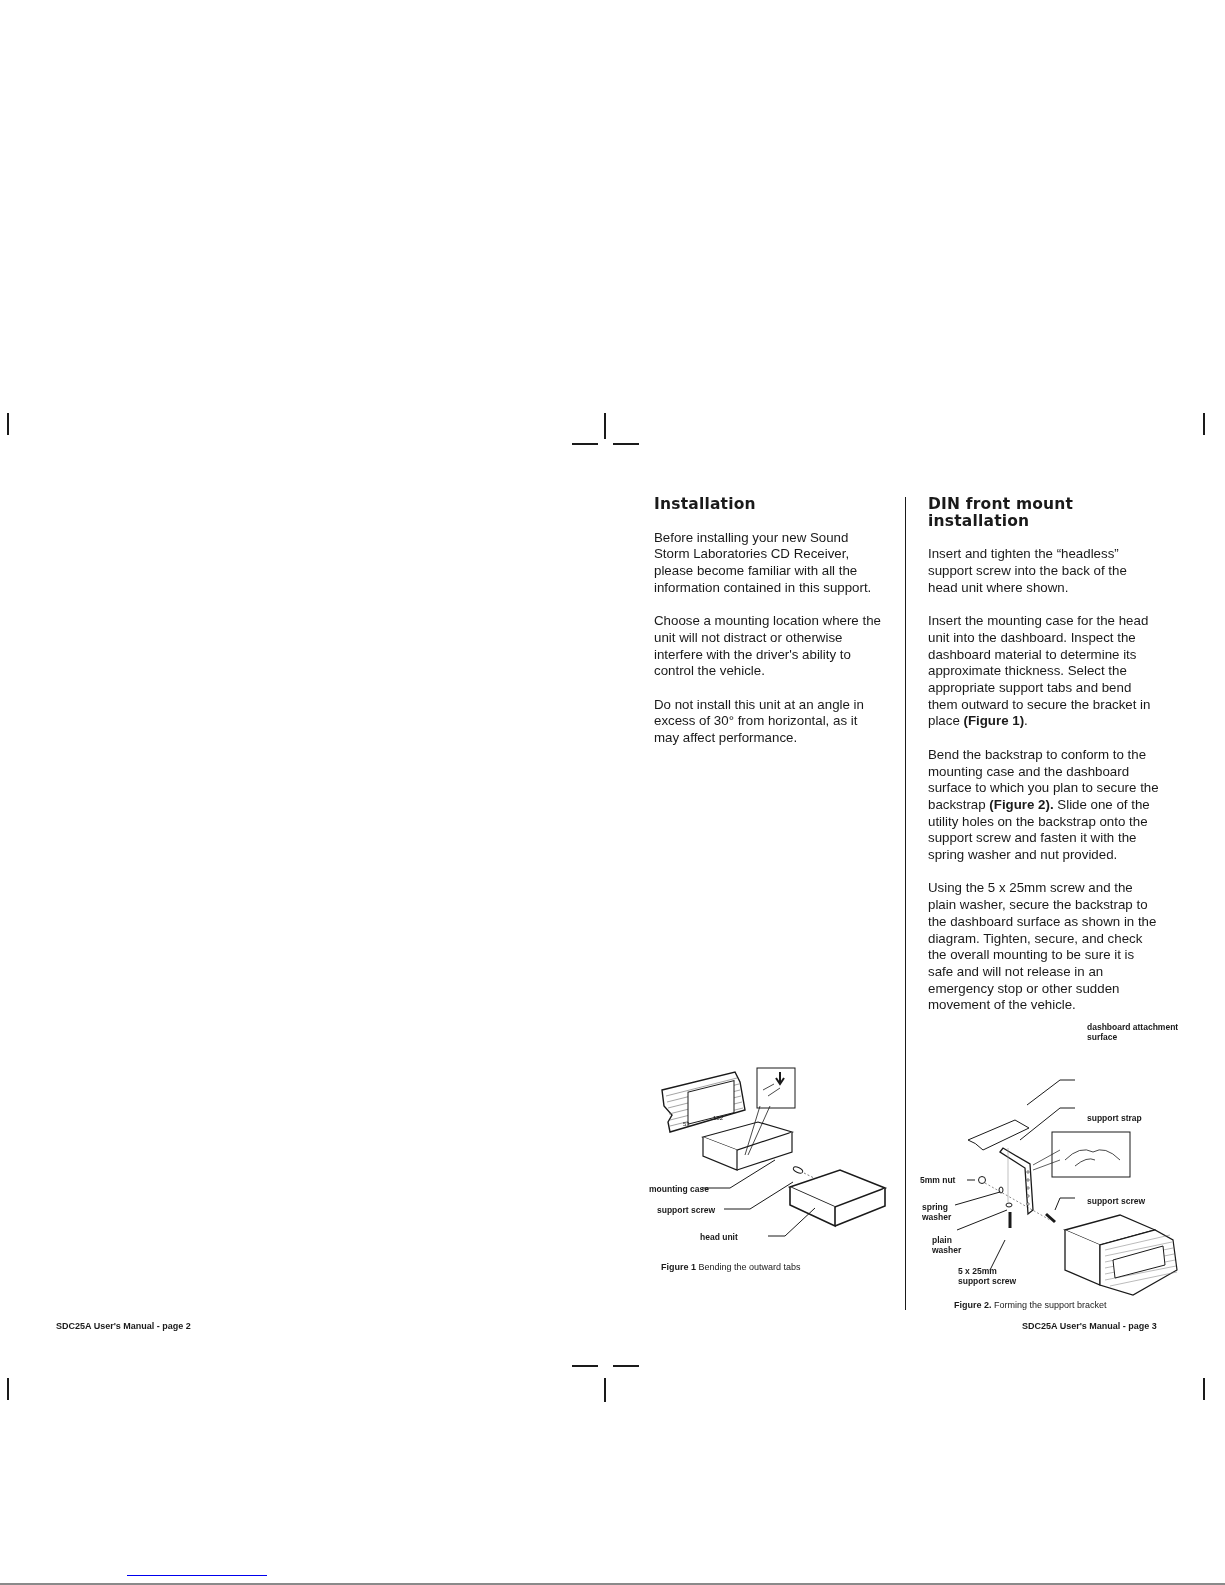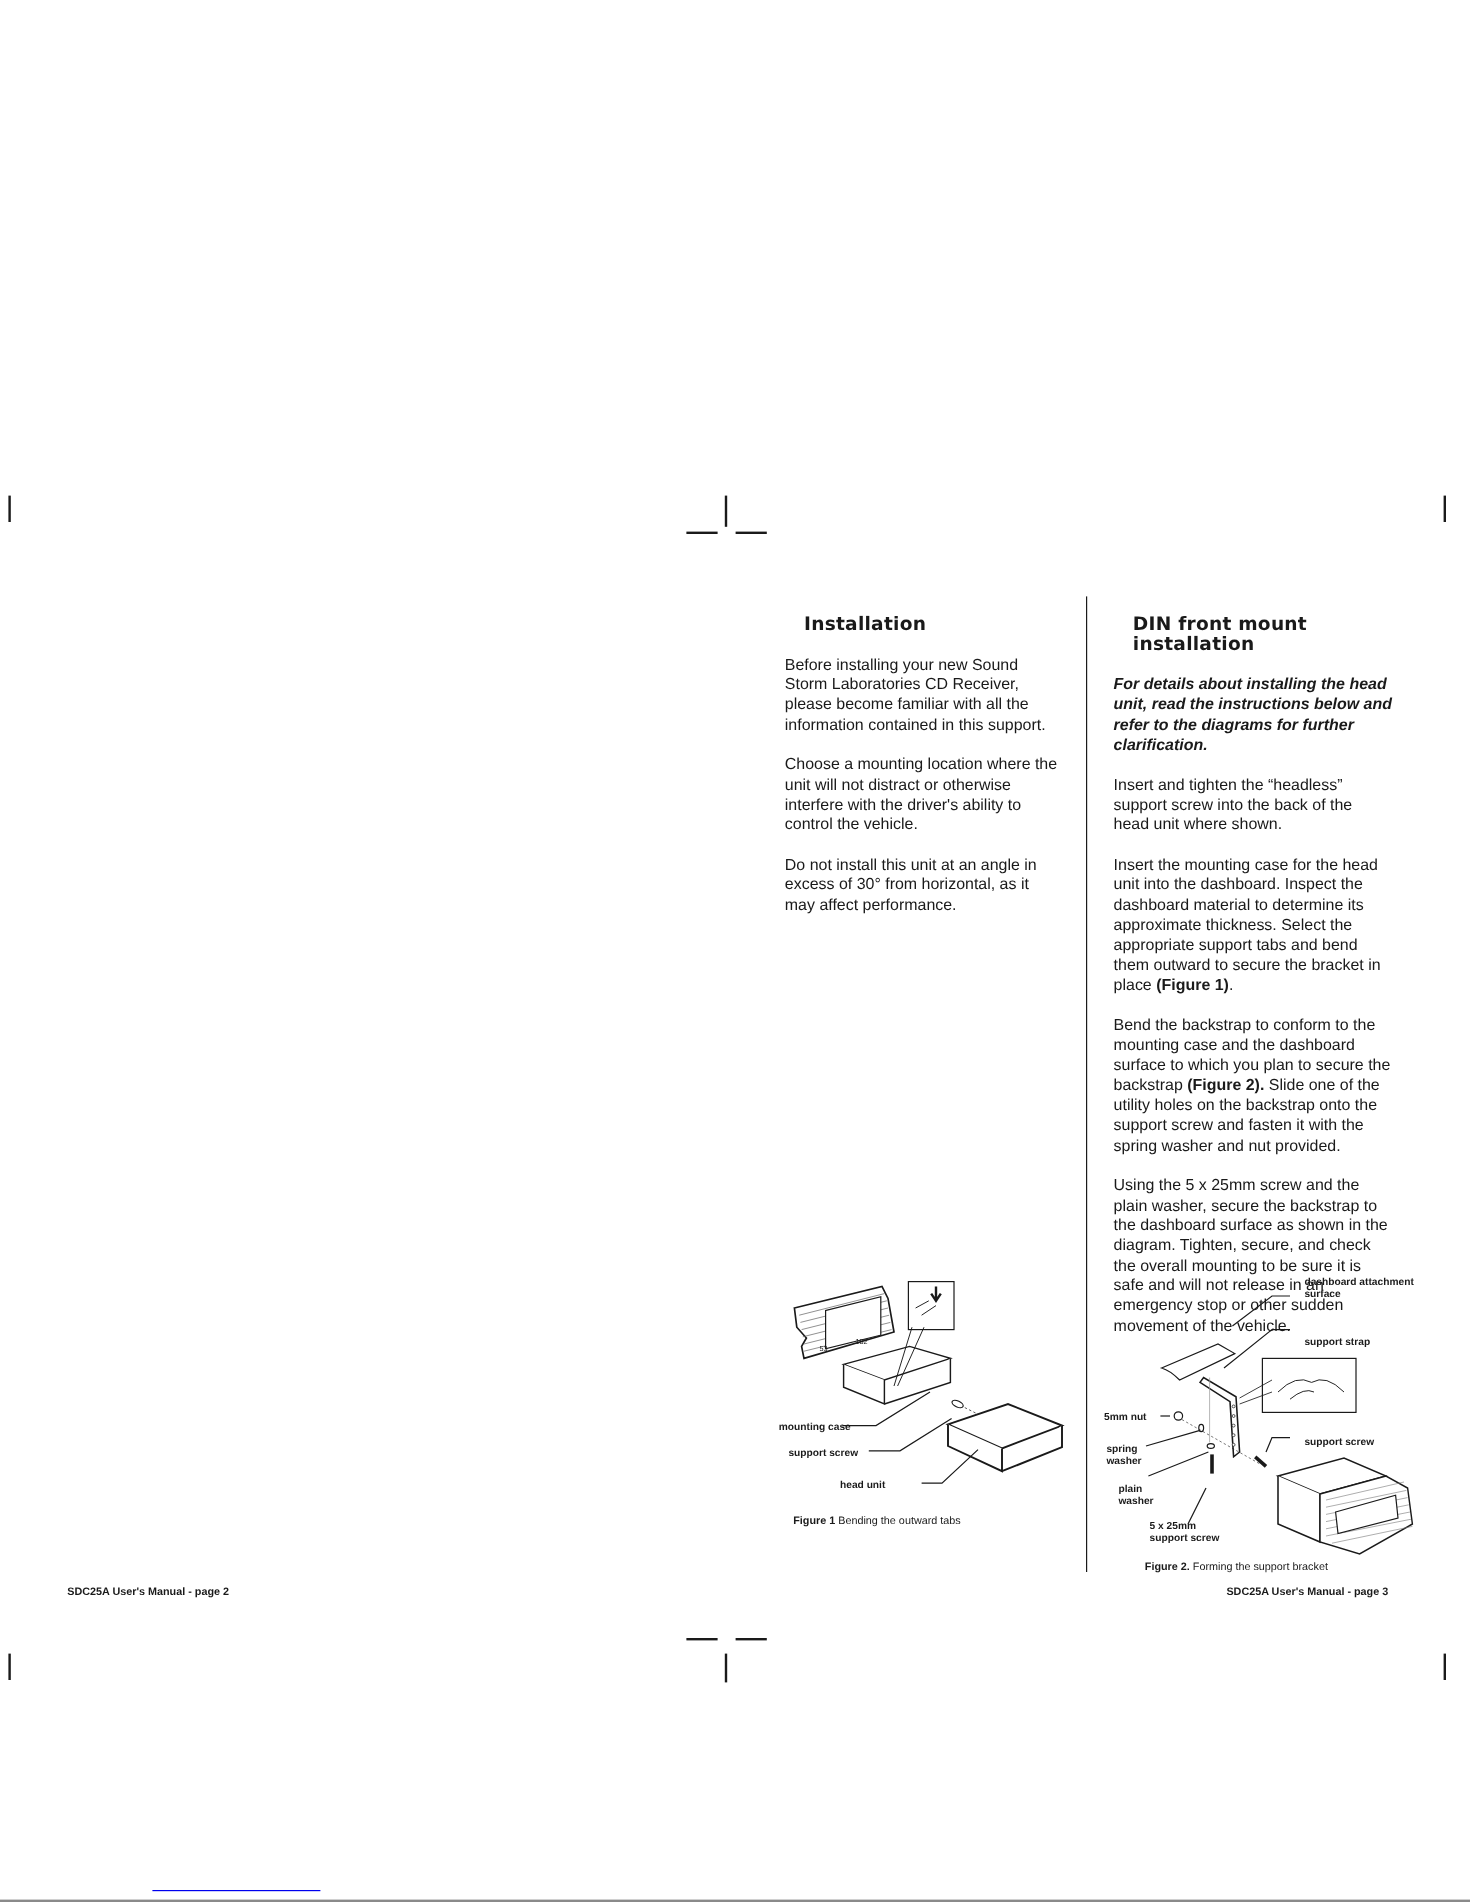--- a/index.html
+++ b/index.html
@@ -1,21 +1,21 @@
 <!DOCTYPE html>
 <html><head>
 <meta charset="utf-8">
 <style>
   html, body { margin: 0; padding: 0; background: #ffffff; }
   body { width: 1225px; height: 1585px; position: relative; overflow: hidden;
          font-family: "Liberation Sans", sans-serif; color: #1a1a1a; }
   .mark { position: absolute; background: #1a1a1a; }
   .col { position: absolute; font-size: 13.3px; line-height: 16.7px; }
   .col p { margin: 0 0 16.7px 0; }
-  h2 { margin: 16px; font-family: "DejaVu Sans", sans-serif; font-weight: bold; font-size: 15.5px; letter-spacing: 0.2px; }
+  h2 { margin: 0; font-family: "DejaVu Sans", sans-serif; font-weight: bold; font-size: 15.5px; letter-spacing: 0.2px; }
   .lede { font-weight: bold; font-style: italic; }
   .b { font-weight: bold; }
   .divider { position: absolute; left: 905px; top: 497px; width: 1px; height: 813px; background: #1a1a1a; }
   .footer { position: absolute; font-size: 9px; font-weight: bold; font-family: "Liberation Sans", sans-serif; }
   .callout { position: absolute; font-size: 8.5px; font-weight: bold; line-height: 10px; font-family: "Liberation Sans", sans-serif; }
   .caption { position: absolute; font-size: 9px; font-family: "Liberation Sans", sans-serif; }
   .caption .b { font-weight: bold; }
   .link-underline { position: absolute; left: 127px; top: 1575px; width: 140px; height: 1px; background: #0000ee; }
   .bottom-bar { position: absolute; left: 0; top: 1583px; width: 1225px; height: 2px; background: #8a8a8a; }
   svg { position: absolute; overflow: visible; }
@@ -79,21 +79,20 @@
 <div class="callout" style="left:700px;top:1232px;">head unit</div>
 
 <div class="caption" style="left:661px;top:1262px;">
   <span class="b">Figure 1</span><span> Bending the outward tabs</span>
 </div>
 
 <div class="divider"></div>
 
 <div class="col" style="left:928px;top:496px;width:232px;">
   <h2 style="margin-bottom:17px;">DIN front mount installation</h2>
-  <p class="lede">For details about installing the head unit, read the instructions below and refer to the diagrams for further clarification.</p>
   <p>Insert and tighten the “headless” support screw into the back of the head unit where shown.</p>
   <p><span>Insert the mounting case for the head unit into the dashboard. Inspect the dashboard material to determine its approximate thickness. Select the appropriate support tabs and bend them outward to secure the bracket in place </span><span class="b">(Figure 1)</span><span>.</span></p>
   <p><span>Bend the backstrap to conform to the mounting case and the dashboard surface to which you plan to secure the backstrap </span><span class="b">(Figure 2).</span><span> Slide one of the utility holes on the backstrap onto the support screw and fasten it with the spring washer and nut provided.</span></p>
   <p>Using the 5 x 25mm screw and the plain washer, secure the backstrap to the dashboard surface as shown in the diagram. Tighten, secure, and check the overall mounting to be sure it is safe and will not release in an emergency stop or other sudden movement of the vehicle.</p>
 </div>
 
 <svg style="left:915px;top:1080px;" width="280" height="220" viewBox="0 0 280 220">
   <g fill="none" stroke="#1a1a1a" stroke-width="1">
 
     <path d="M53 60 L100 40 L114 48 L68 70 Q60 62 53 60 Z" fill="#fff"></path>
@@ -134,21 +133,21 @@
     <path d="M150 150 L205 135 L240 150 L185 165 Z" fill="#fff" stroke-width="1.3"></path>
     <path d="M150 150 L150 190 L185 205 L185 165" fill="#fff" stroke-width="1.3"></path>
     <path d="M185 165 L240 150 L258 160 L262 190 L218 215 L185 205 Z" fill="#fff" stroke-width="1.2"></path>
     <g stroke="#777" stroke-width="0.5">
       <path d="M190 170 L255 155 M190 176 L257 162 M190 182 L258 168 M190 188 L259 174 M190 194 L260 180 M190 200 L261 186 M195 206 L262 192"></path>
     </g>
     <path d="M198 180 L248 166 L250 185 L200 198 Z" fill="#fff"></path>
   </g>
 </svg>
 
-<div class="callout" style="left:1087px;top:1063px;">
+<div class="callout" style="left:1087px;top:1022px;">
   <div>dashboard attachment</div>
   <div>surface</div>
 </div>
 <div class="callout" style="left:1087px;top:1113px;">support strap</div>
 <div class="callout" style="left:920px;top:1175px;">5mm nut</div>
 <div class="callout" style="left:922px;top:1202px;">
   <div>spring</div>
   <div>washer</div>
 </div>
 <div class="callout" style="left:1087px;top:1196px;">support screw</div>

